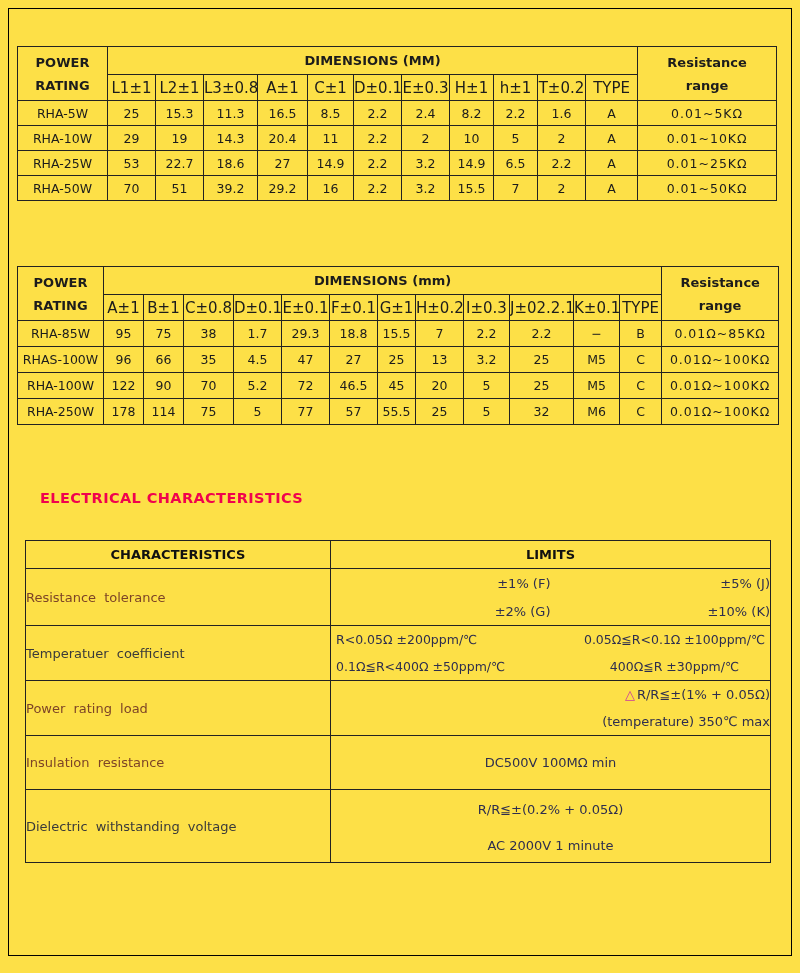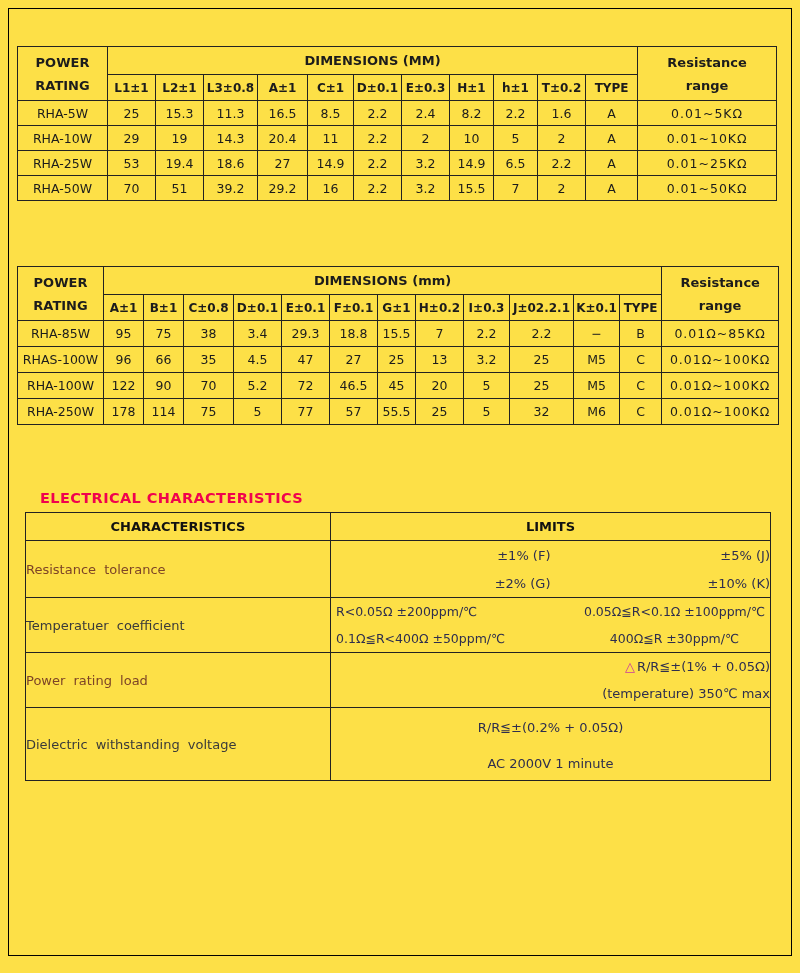--- a/index.html
+++ b/index.html
@@ -18,35 +18,35 @@
   
   table { border-collapse:collapse; table-layout:fixed; }
   .dim-table { position:absolute; font-size:13px; text-align:center; color:var(--table-text,#1c1c1c); }
   .dim-table th, .dim-table td {
     border:1px solid var(--table-border,#222);
     padding:0; vertical-align:middle; white-space:nowrap; overflow:hidden;
   }
   #table1 { left:17px; top:46px; width:759px; }
   #table2 { left:17px; top:266px; width:761px; }
   .dim-table .top-row th { height:28px; font-weight:bold; font-size:13px; }
-  .dim-table .col-row th { height:26px; font-weight:bold; font-size:12px; }
+  .dim-table .col-row th { height:26px; font-weight:normal; font-size:15px; }
   .dim-table tbody tr td { height:26px; font-size:12.5px; }
   #table1 tbody tr td { height:25px; }
   .power-th .l1, .res-th .l1 { display:block; height:28px; line-height:30px; }
   .power-th .l2, .res-th .l2 { display:block; height:24px; line-height:20px; }
   .rating-cell { font-size:13px; }
   .range-cell { letter-spacing:1px; font-size:12.5px; }
 
   
   .elec-heading {
     position:absolute; left:40px; top:490px;
     font-size:14.5px; font-weight:bold; letter-spacing:.4px;
     color: var(--heading-red,#f0024e);
   }
-  #elec-table { position:absolute; left:25px; top:512px; width:745px; font-size:13px; }
+  #elec-table { position:absolute; left:25px; top:540px; width:745px; font-size:13px; }
   #elec-table th, #elec-table td {
     border:1px solid var(--table-border,#222);
     padding:0; vertical-align:middle;
   }
   #elec-table thead th { height:28px; font-weight:bold; font-size:13px; text-align:center; color:#111; }
   .char-cell { word-spacing:4px; }
   .lbl-maroon { color: var(--label-maroon,#7d4427); }
   .lbl-dark   { color: var(--label-dark,#3a3a3a); }
   .limits-cell { color: var(--limits-text,#2e2e4e); }
 
@@ -145,21 +145,21 @@
           <td>2</td>
           <td>10</td>
           <td>5</td>
           <td>2</td>
           <td>A</td>
           <td class="range-cell">0.01~10KΩ</td>
         </tr>
         <tr>
           <td class="rating-cell">RHA-25W</td>
           <td>53</td>
-          <td>19.4</td>
+          <td>22.7</td>
           <td>18.6</td>
           <td>27</td>
           <td>14.9</td>
           <td>2.2</td>
           <td>3.2</td>
           <td>14.9</td>
           <td>6.5</td>
           <td>2.2</td>
           <td>A</td>
           <td class="range-cell">0.01~25KΩ</td>
@@ -225,21 +225,21 @@
           <th>K±0.1</th>
           <th>TYPE</th>
         </tr>
     </thead>
     <tbody>
         <tr>
           <td class="rating-cell">RHA-85W</td>
           <td>95</td>
           <td>75</td>
           <td>38</td>
-          <td>3.4</td>
+          <td>1.7</td>
           <td>29.3</td>
           <td>18.8</td>
           <td>15.5</td>
           <td>7</td>
           <td>2.2</td>
           <td>2.2</td>
           <td>−</td>
           <td>B</td>
           <td class="range-cell">0.01Ω~85KΩ</td>
         </tr>
@@ -336,20 +336,26 @@
       </tr>
       <tr class="r-power">
         <td class="char-cell lbl-maroon">Power rating load</td>
         <td class="limits-cell">
           <div class="center-line">
             <span class="delta">△</span><span>R/R≦±(1% + 0.05Ω)</span>
           </div>
           <div class="center-line">(temperature) 350℃ max</div>
         </td>
       </tr>
+      <tr class="r-insul">
+        <td class="char-cell lbl-maroon">Insulation resistance</td>
+        <td class="limits-cell">
+          <div class="single-line">DC500V 100MΩ min</div>
+        </td>
+      </tr>
       <tr class="r-diel">
         <td class="char-cell lbl-dark">Dielectric withstanding voltage</td>
         <td class="limits-cell">
           <div class="center-line2">R/R≦±(0.2% + 0.05Ω)</div>
           <div class="center-line2">AC 2000V  1 minute</div>
         </td>
       </tr>
     </tbody>
   </table>
 </div>

